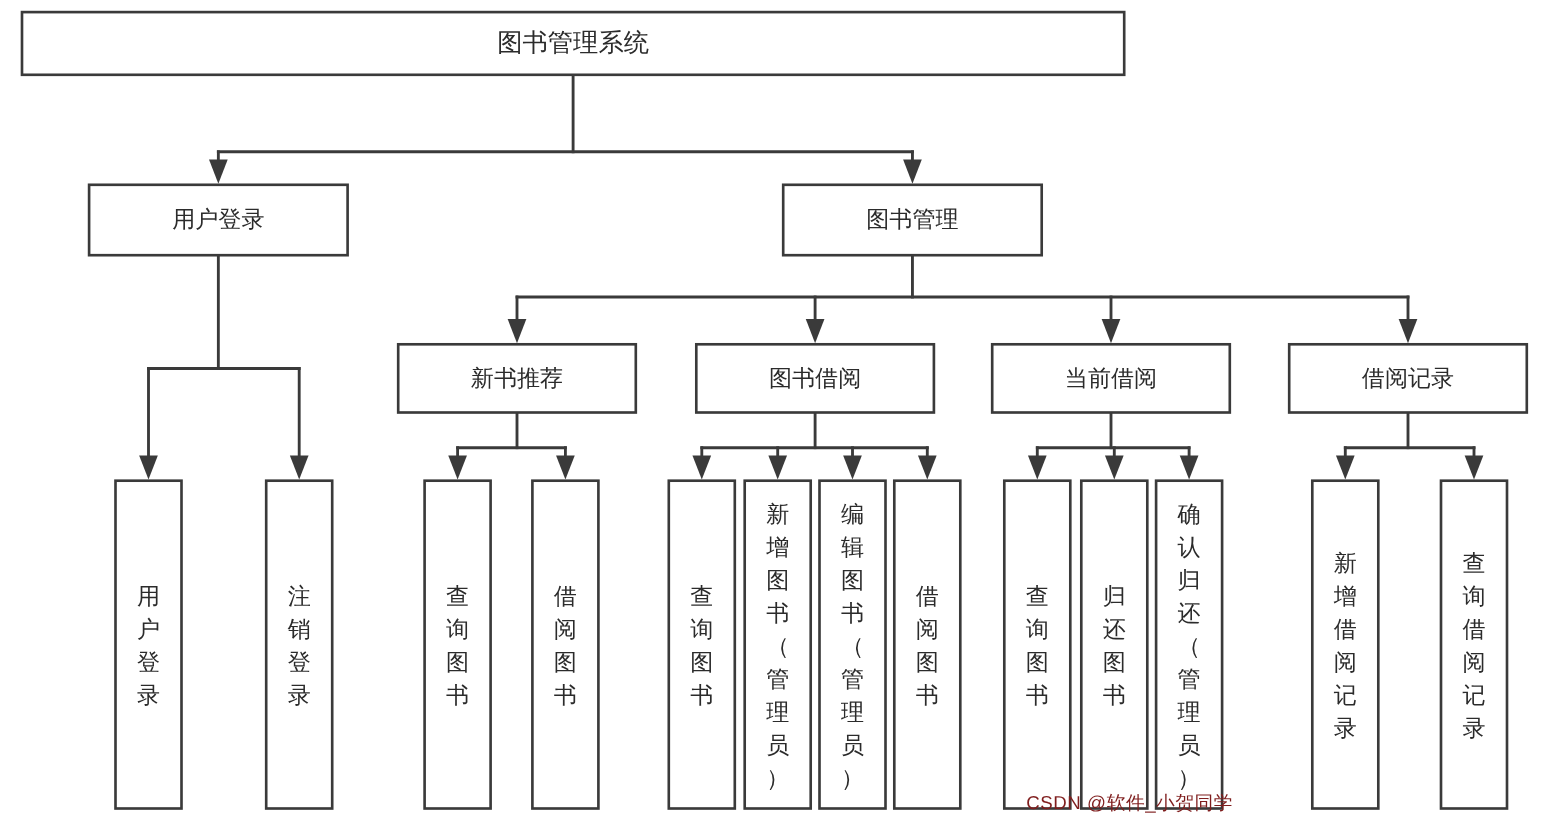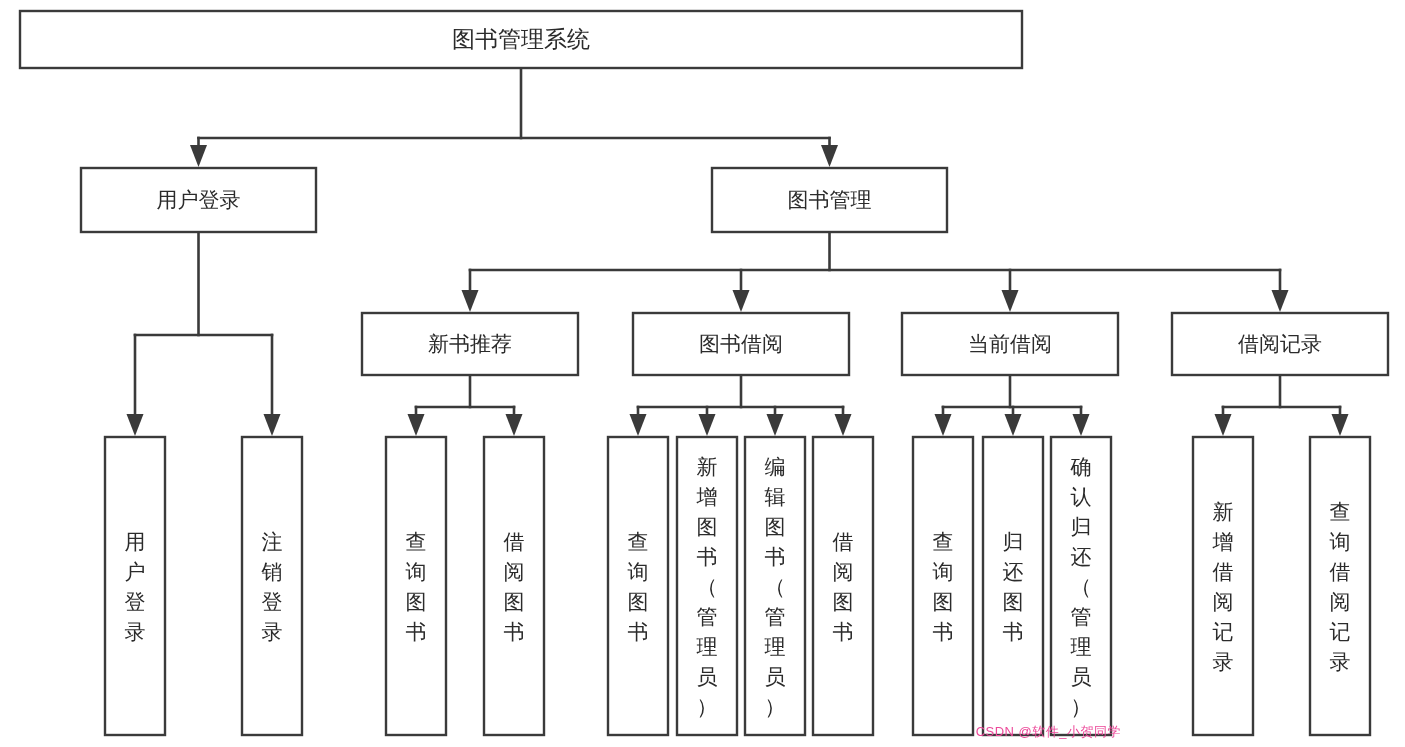--- a/index.html
+++ b/index.html
@@ -55,22 +55,22 @@
   }
   .arrow-head {
     fill: #3a3a3a;
     stroke: none;
   }
   .watermark {
     position: absolute;
     right: 14px;
     bottom: 6px;
     font-family: "Liberation Sans", "DejaVu Sans", sans-serif;
-    font-size: 13px;
-    color: #ec4899;
+    font-size: 17px;
+    color: #7f1d1d;
     letter-spacing: 0.5px;
     white-space: nowrap;
     user-select: none;
   }
 </style>
 </head>
 <body>
 
 <div id="diagram-root">
   <svg class="flow" viewBox="0 0 1405 747" xmlns="http://www.w3.org/2000/svg">

